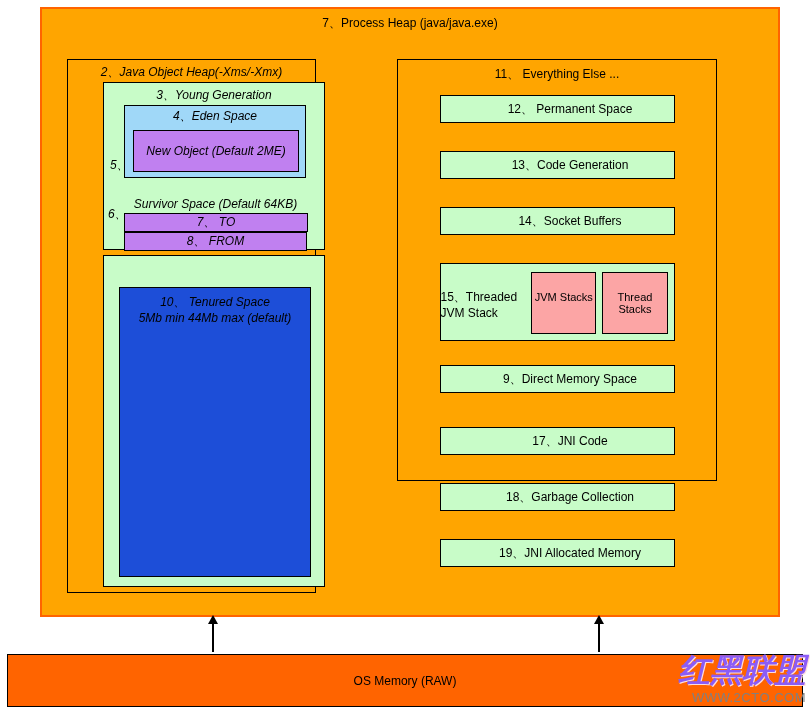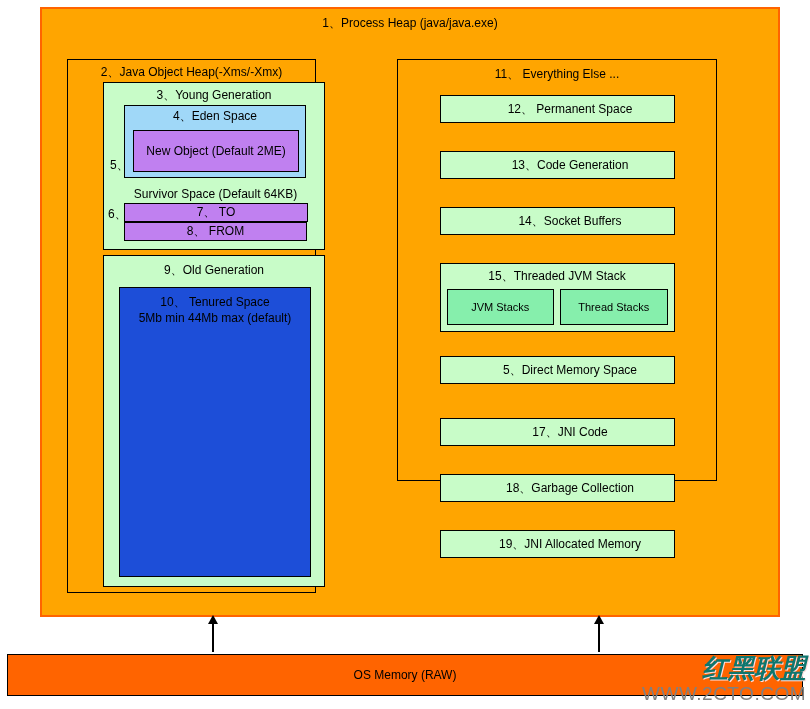--- a/index.html
+++ b/index.html
@@ -15,20 +15,21 @@
   .process-heap-label {
     text-align: center;
     padding: 6px 0;
   }
   
   .java-object-heap {
     position: absolute;
     left: 25px; top: 50px;
     width: 249px; height: 534px;
     border: 1.5px solid #000;
+    font-style: italic;
   }
   .java-object-heap-label {
     text-align: center;
     padding: 4px 0;
   }
   
   .young-gen {
     position: absolute;
     left: 35px; top: 22px;
     width: 222px; height: 168px;
@@ -55,21 +56,21 @@
     display: flex; align-items: center; justify-content: center;
   }
   
   .label-5 {
     position: absolute;
     left: 6px; top: 74px;
   }
   
   .survivor-space {
     position: absolute;
-    left: 20px; top: 104px;
+    left: 20px; top: 114px;
     width: 183px; height: 42px;
   }
   .survivor-label { text-align: center; padding: 0 0 2px 0; }
   .survivor-boxes { display: flex; height: 22px; flex-direction: column; }
   .survivor-to, .survivor-from {
     flex: 1;
     background: #c080f0;
     border: 1.5px solid #000;
     display: flex; align-items: center; justify-content: center;
   }
@@ -111,38 +112,38 @@
   }
   
   .ee-box {
     margin: 0 auto 28px;
     width: 235px;
     height: 28px;
     background: #c8fcc8;
     border: 1.5px solid #000;
     display: flex; align-items: center; justify-content: center; padding-left: 26px;
   }
-  .ee-tall { height: auto; flex-direction: column; padding: 4px 0 0; margin-bottom: 24px; }
+  .ee-tall { height: auto; flex-direction: row; padding: 4px 0 0; margin-bottom: 24px; }
   .ee-stacks {
     display: flex; gap: 6px; padding: 4px 6px 6px; width: 100%;
   }
   .stack-box {
     flex: 1;
-    background: #86efac;
-    border: 1.5px solid #000;
-    text-align: center;
-    padding: 11px 2px;
+    background: #fca5a5;
+    border: 1.5px solid #000;
+    text-align: center;
+    padding: 18px 2px;
     font-size: 11px;
   }
   .ee-gap-extra { margin-bottom: 34px; }
   
   .os-memory {
     position: absolute;
     left: 7px; top: 654px;
-    width: 796px; height: 42px;
+    width: 796px; height: 53px;
     background: #ff6400;
     border: 1.5px solid #000;
     display: flex; align-items: center; justify-content: center;
   }
   
   .arrow {
     position: absolute;
     width: 2px; height: 30px;
     background: #000;
   }
@@ -156,40 +157,40 @@
   }
   .arrow-left { left: 212px; top: 622px; }
   .arrow-right { left: 598px; top: 622px; }
   
   .watermark {
     position: absolute;
     right: 4px; bottom: 4px;
     text-align: right;
   }
   .wm-top {
-    color: #0f766e;
+    color: #8b5cf6;
     font-style: italic;
     font-family: "Times New Roman", serif;
-    font-size: 26px;
+    font-size: 32px;
     font-weight: bold;
     text-shadow: 1px 1px 0 #ffdddd;
   }
   .wm-url {
     color: #808080;
     font-family: Arial, sans-serif;
-    font-size: 19px;
+    font-size: 13px;
     letter-spacing: 0.5px;
     margin-top: -3px;
   }
 </style>
 </head>
 <body>
 
 <div class="process-heap">
-  <div class="process-heap-label">1、Process Heap (java/java.exe)</div>
+  <div class="process-heap-label">7、Process Heap (java/java.exe)</div>
 
   <div class="java-object-heap">
     <div class="java-object-heap-label">2、Java Object Heap(-Xms/-Xmx)</div>
 
     <div class="young-gen">
       <div class="young-gen-label">3、Young Generation</div>
 
       <div class="eden-space">
         <div class="eden-space-label">4、Eden Space</div>
         <div class="new-object">
@@ -206,21 +207,20 @@
           </div>
           <div class="survivor-from">
             <span>8、 FROM</span>
           </div>
         </div>
       </div>
       <div class="label-6">6、</div>
     </div>
 
     <div class="old-gen">
-      <div class="old-gen-label">9、Old Generation</div>
       <div class="tenured-space">
         <div>10、 Tenured Space</div>
         <div>5Mb min 44Mb max (default)</div>
       </div>
     </div>
   </div>
 
   <div class="everything-else">
     <div class="everything-else-label">11、 Everything Else ...</div>
     <div class="ee-box">
@@ -233,21 +233,21 @@
         <span>14、Socket Buffers</span>
       </div>
     <div class="ee-box ee-tall">
       <span>15、Threaded JVM Stack</span>
       <div class="ee-stacks">
         <div class="stack-box"><span>JVM Stacks</span></div>
         <div class="stack-box"><span>Thread Stacks</span></div>
       </div>
     </div>
     <div class="ee-box ee-gap-extra">
-        <span>5、Direct Memory Space</span>
+        <span>9、Direct Memory Space</span>
       </div>
     <div class="ee-box">
         <span>17、JNI Code</span>
       </div>
     <div class="ee-box">
         <span>18、Garbage Collection</span>
       </div>
     <div class="ee-box">
         <span>19、JNI Allocated Memory</span>
       </div>

